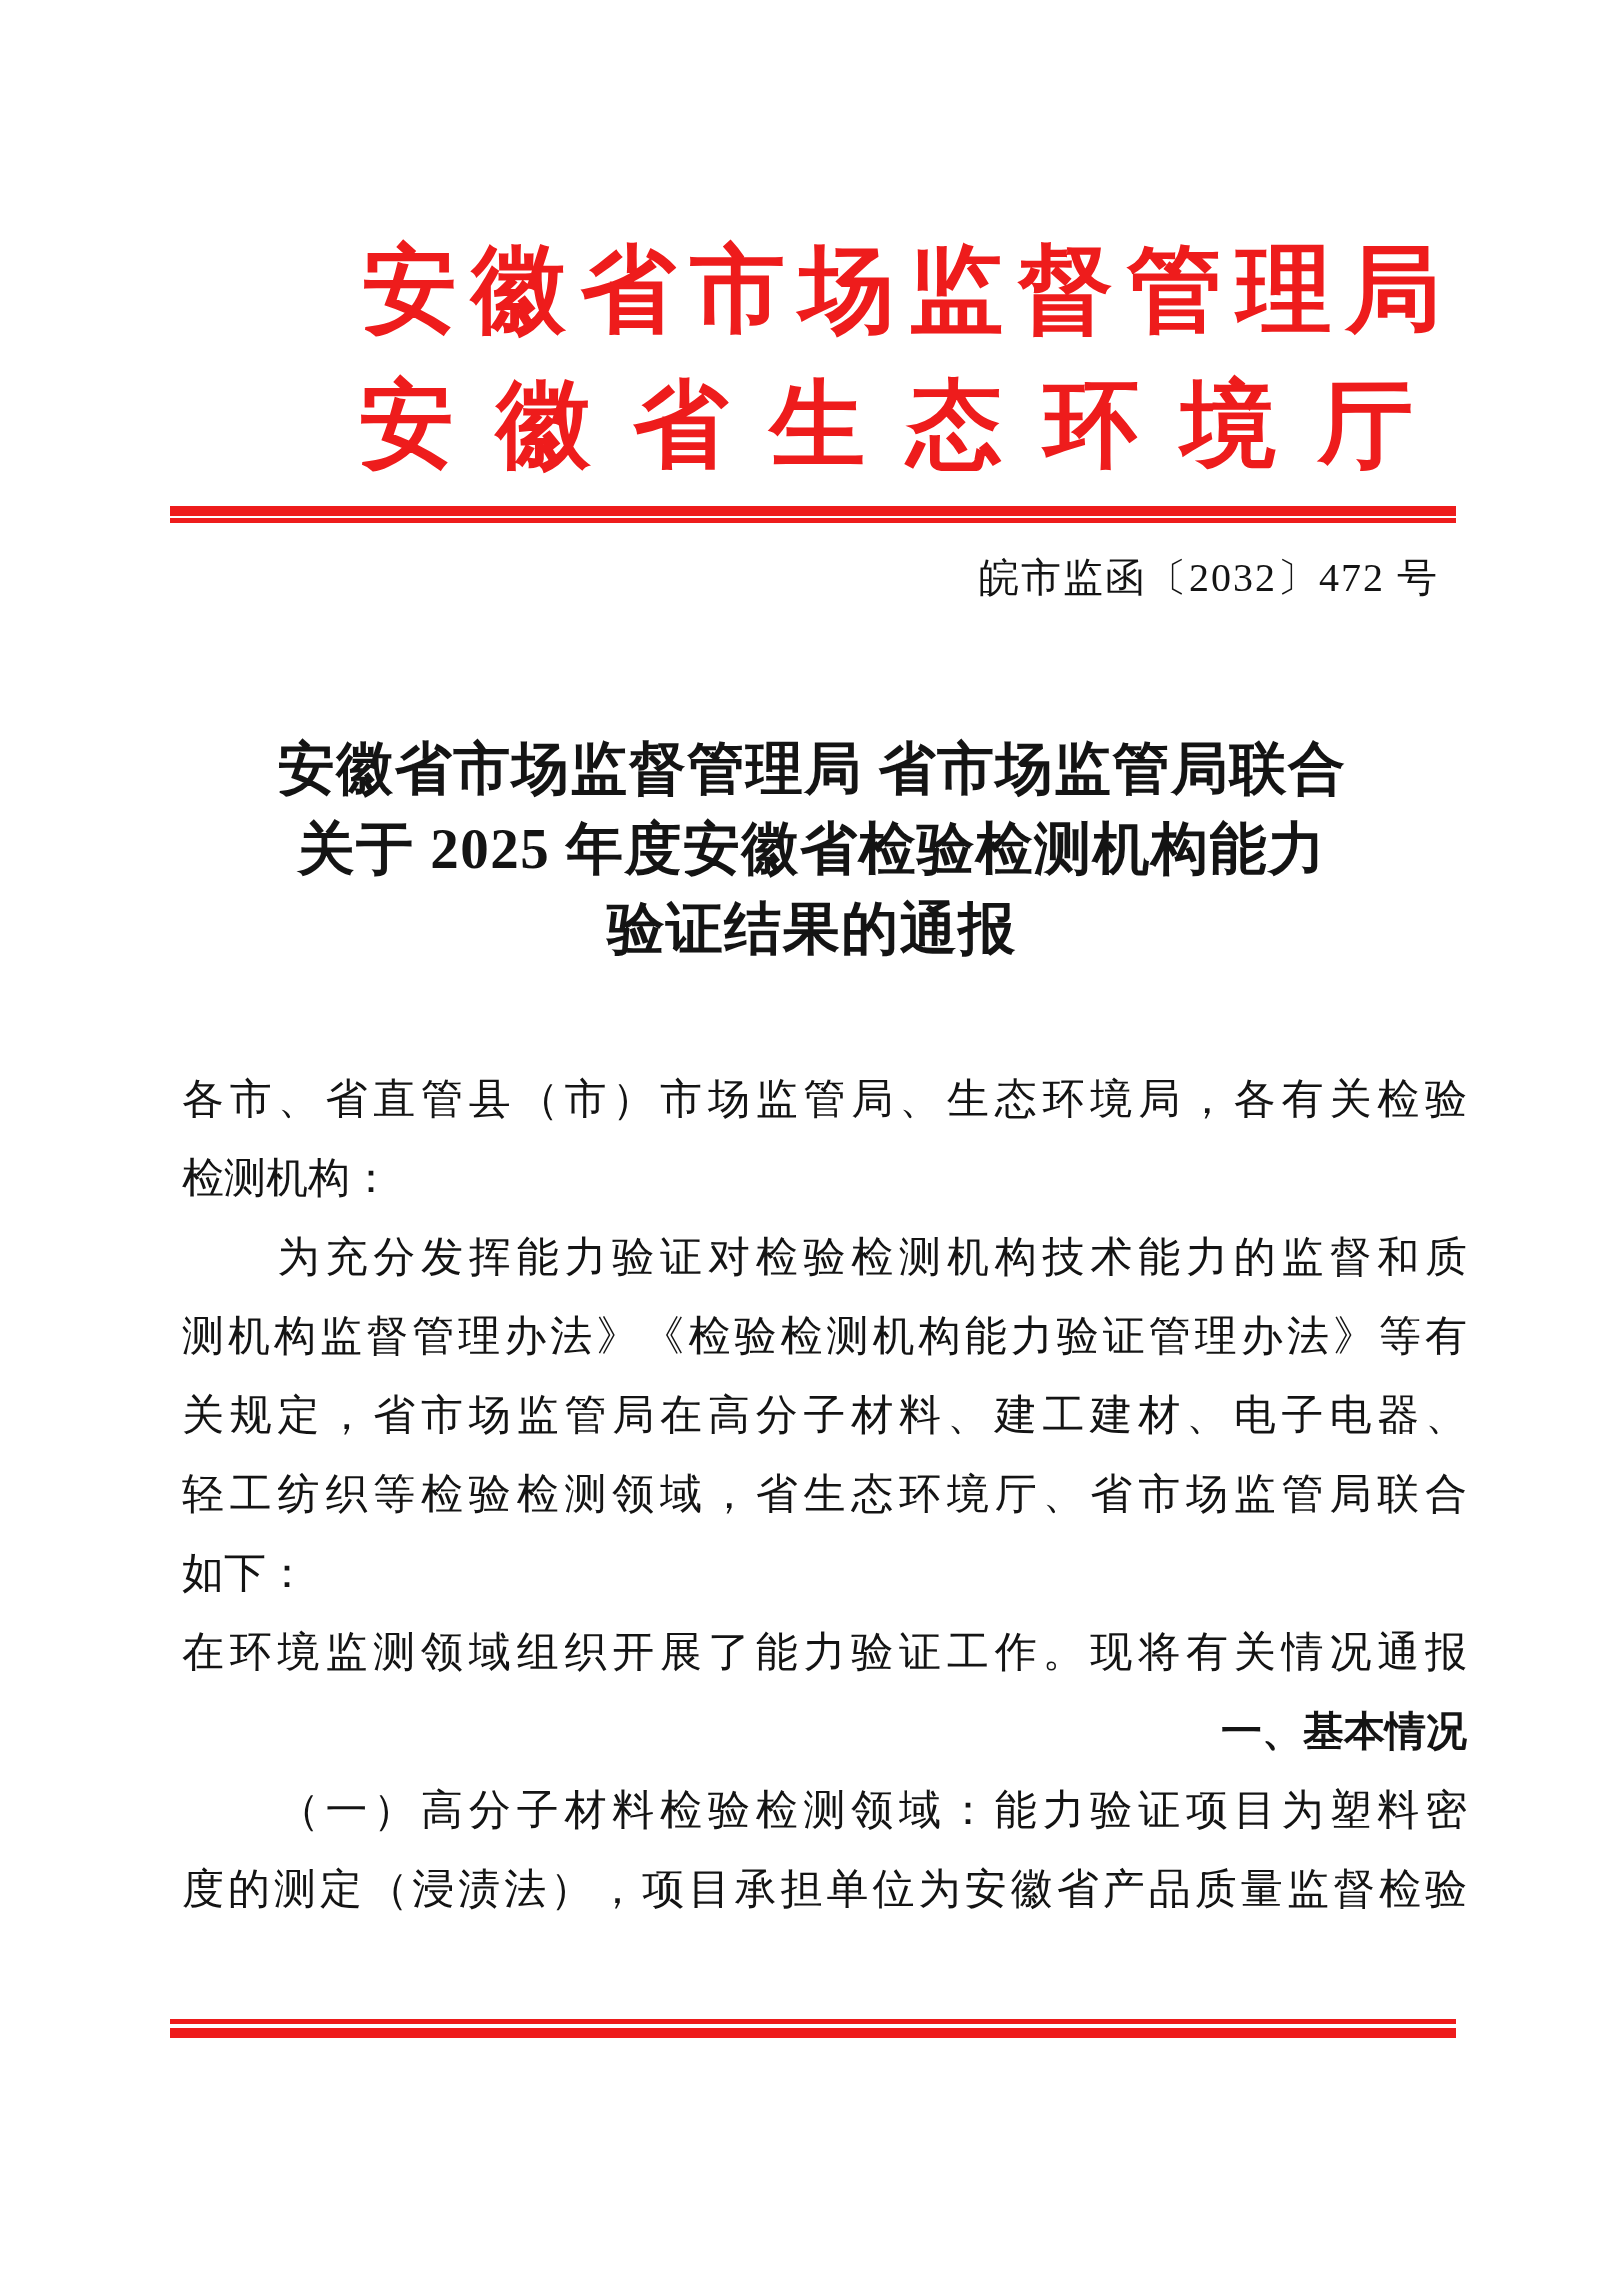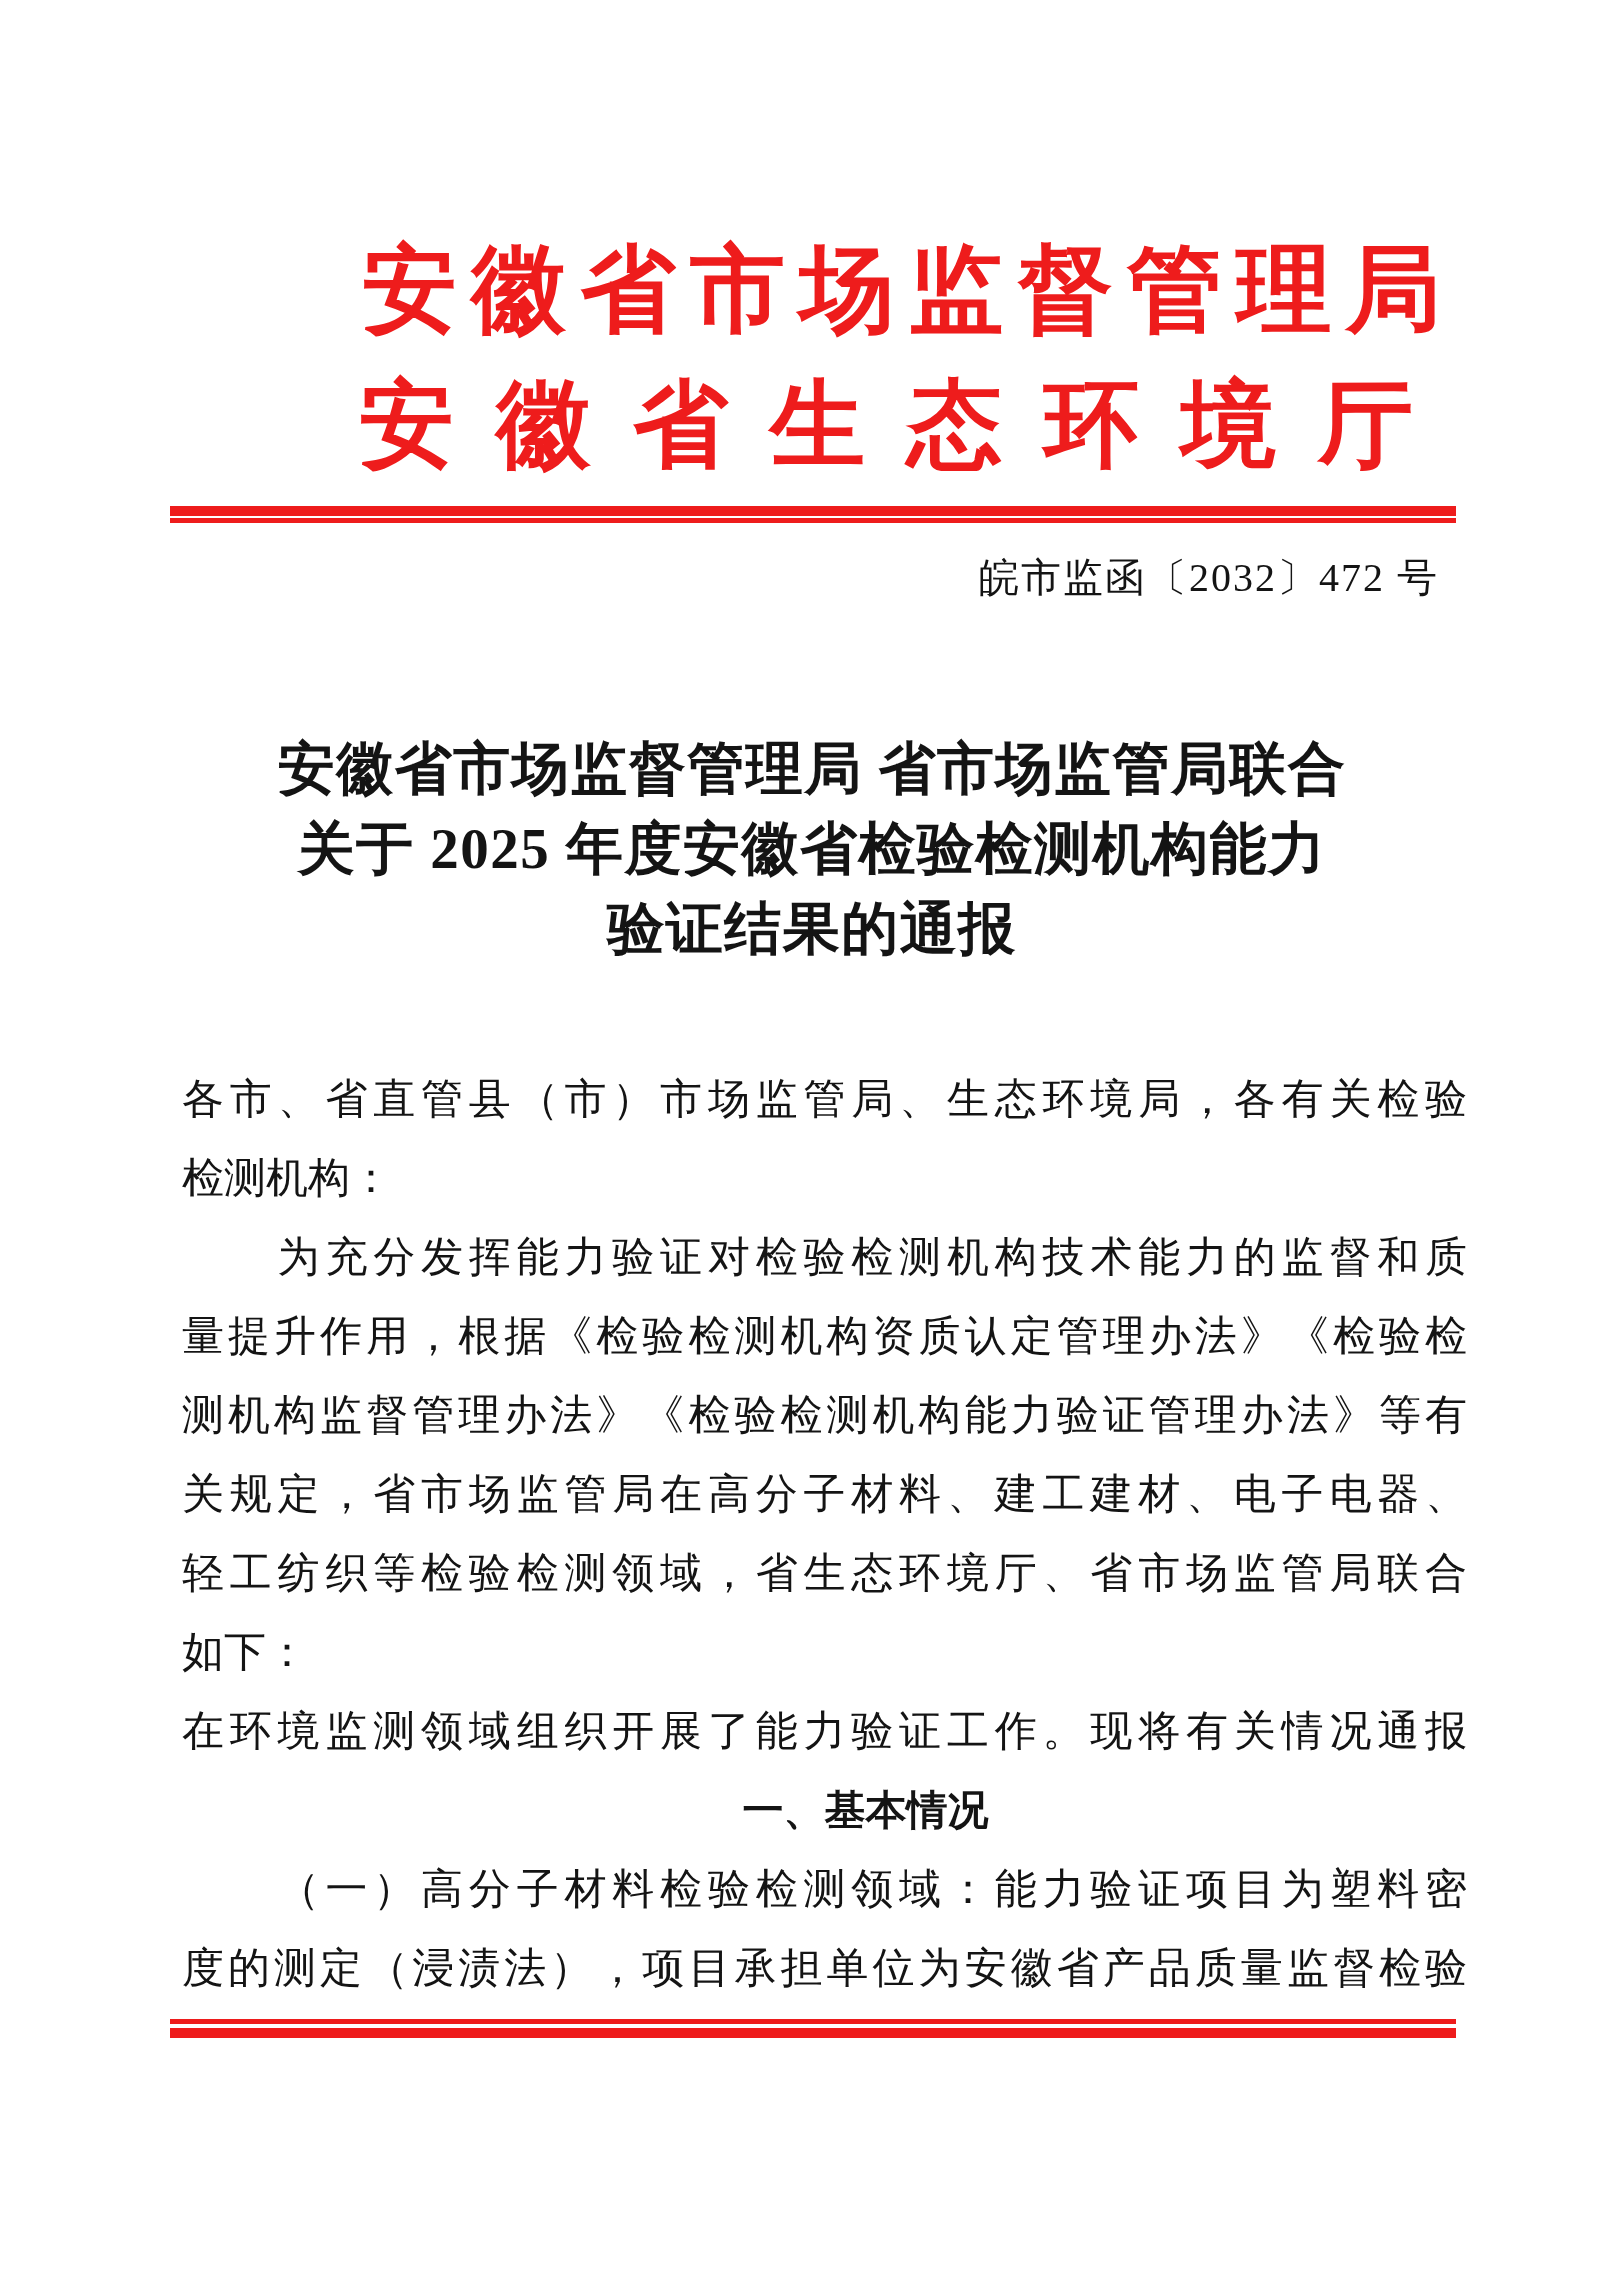--- a/index.html
+++ b/index.html
@@ -98,21 +98,21 @@
   }
   .body-line.fill {
     white-space: normal;
     text-align: justify;
     text-align-last: justify;
   }
   .body-line.left {
     text-align: left;
   }
   .body-line.heading {
-    text-align: center;
+    text-align: right;
     font-weight: 700;
     font-family: "Liberation Sans", sans-serif;
     font-size: 41px;
   }
 </style>
 </head>
 <body>
 
 <div class="page" style="color: rgb(20, 20, 20); background: rgb(255, 255, 255);">
 
@@ -129,21 +129,20 @@
   <div class="doc-title">
     <div>安徽省市场监督管理局 省市场监管局联合</div>
     <div>关于 2025 年度安徽省检验检测机构能力</div>
     <div>验证结果的通报</div>
   </div>
 
   <div class="body-block" id="body-lines">
       <div class="body-line fill">各市、省直管县（市）市场监管局、生态环境局，各有关检验</div>
       <div class="body-line left">检测机构：</div>
       <div class="body-line fill">　　为充分发挥能力验证对检验检测机构技术能力的监督和质</div>
-      <div class="body-line fill">量提升作用，根据《检验检测机构资质认定管理办法》《检验检</div>
       <div class="body-line fill">测机构监督管理办法》《检验检测机构能力验证管理办法》等有</div>
       <div class="body-line fill">关规定，省市场监管局在高分子材料、建工建材、电子电器、</div>
       <div class="body-line fill">轻工纺织等检验检测领域，省生态环境厅、省市场监管局联合</div>
       <div class="body-line left">如下：</div>
       <div class="body-line fill">在环境监测领域组织开展了能力验证工作。现将有关情况通报</div>
       <div class="body-line heading">　　一、基本情况</div>
       <div class="body-line fill">　　（一）高分子材料检验检测领域：能力验证项目为塑料密</div>
       <div class="body-line fill">度的测定（浸渍法），项目承担单位为安徽省产品质量监督检验</div>
     </div>
 

